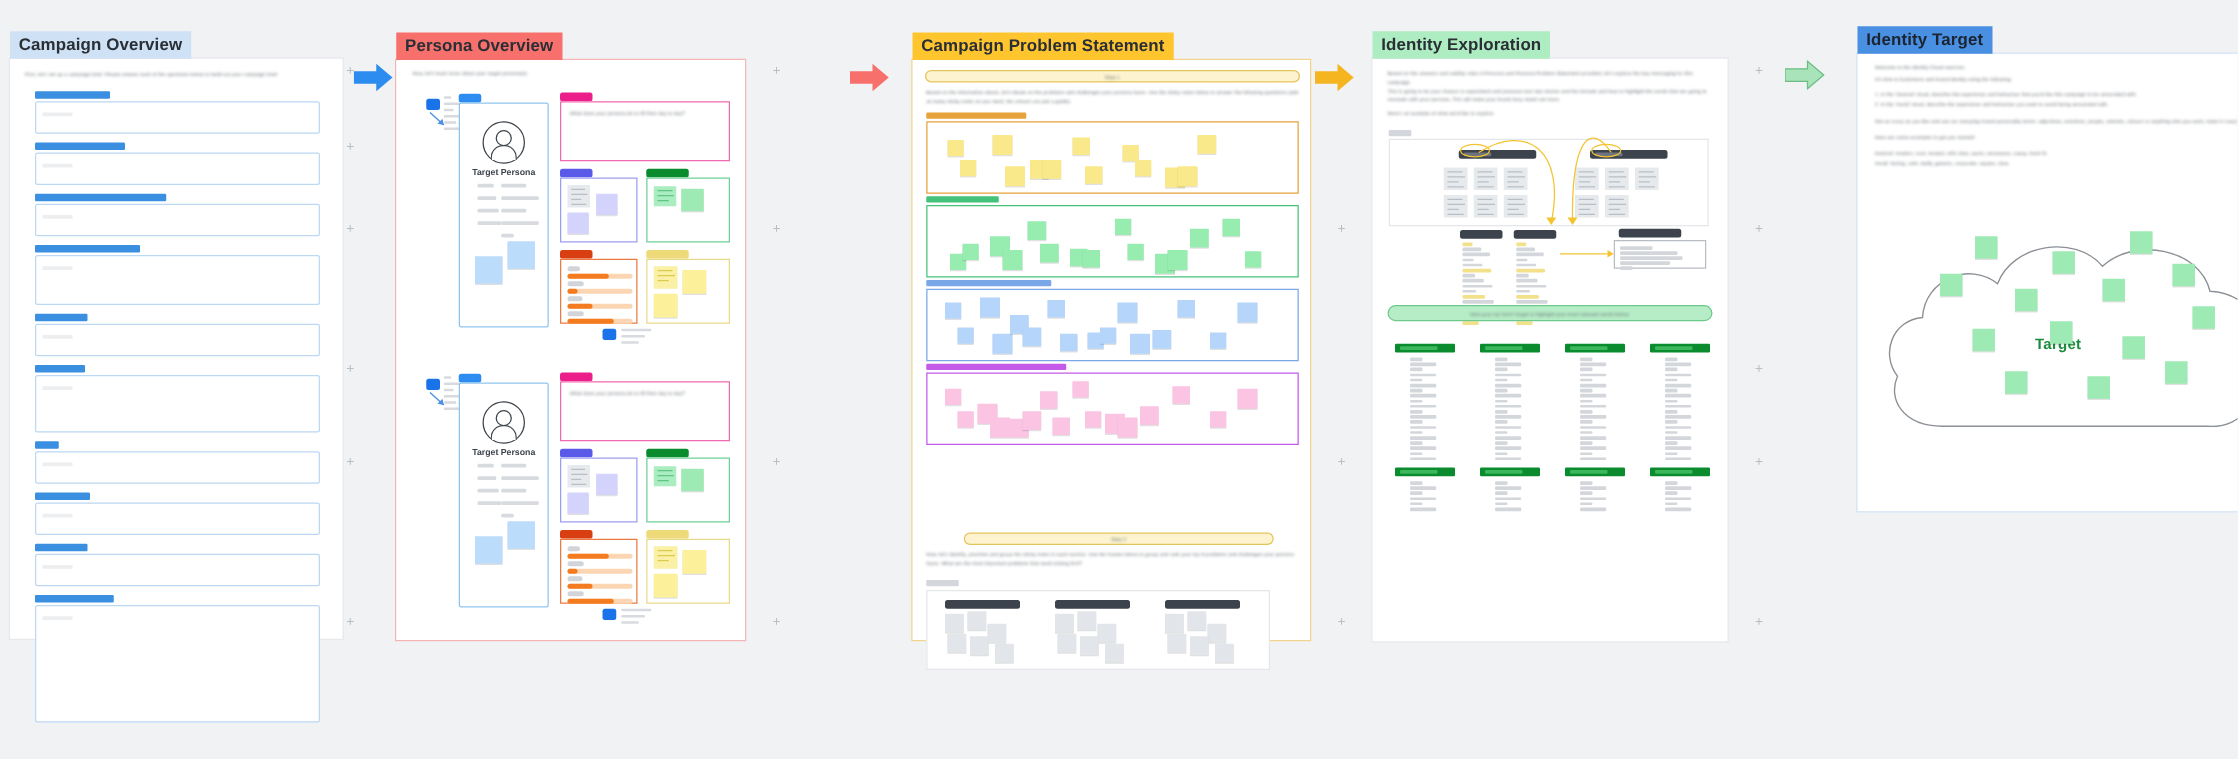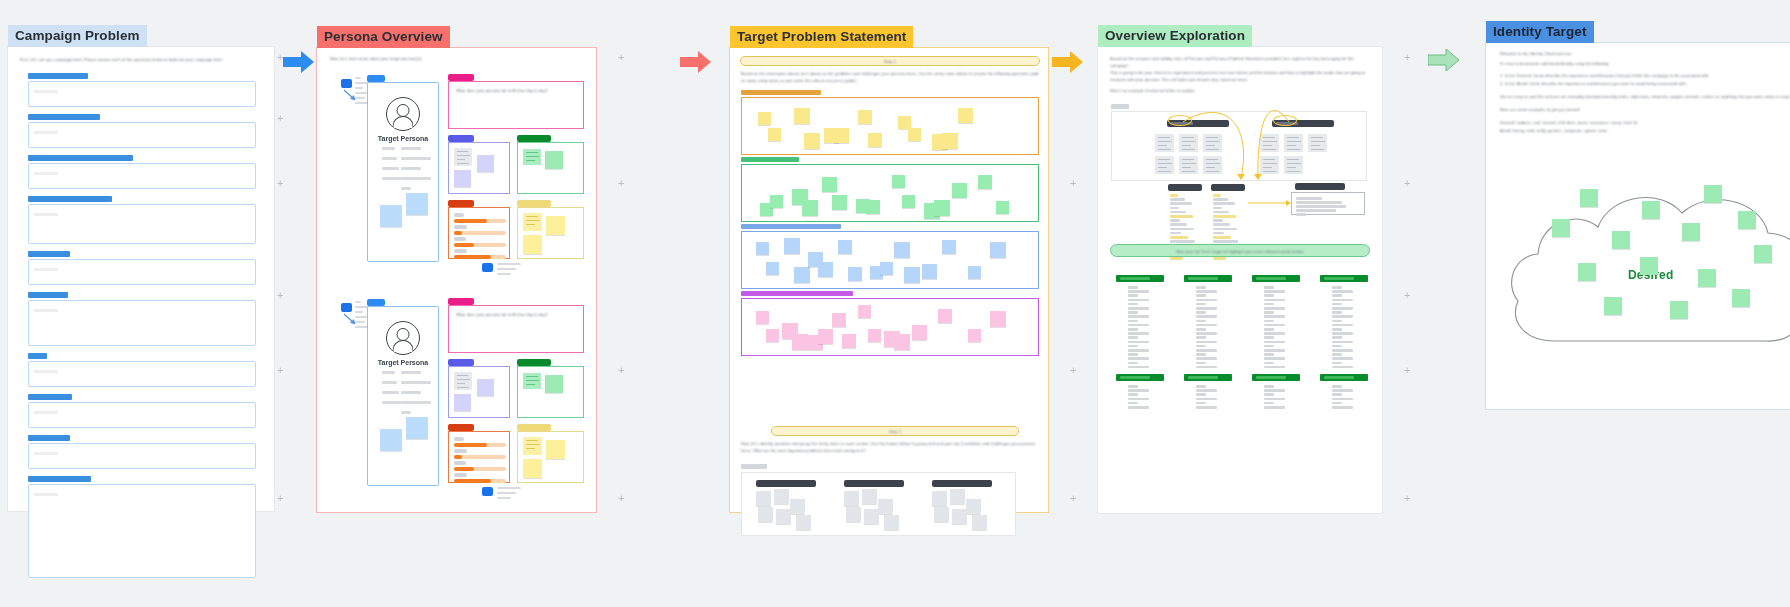--- a/index.html
+++ b/index.html
@@ -105,21 +105,21 @@
   <div class="plus" style="left:1404px;top:290px">+</div>
   <div class="plus" style="left:1404px;top:365px">+</div>
   <div class="plus" style="left:1404px;top:493px">+</div>
   <div class="plus" style="left:1610px;top:52px">+</div>
   <div class="plus" style="left:1610px;top:178px">+</div>
   <div class="plus" style="left:1610px;top:290px">+</div>
   <div class="plus" style="left:1763px;top:52px">+</div>
   <div class="plus" style="left:1763px;top:178px">+</div>
 
   <div class="panel" id="p1">
-    <div class="panel-title ttl">Campaign Problem</div>
+    <div class="panel-title ttl">Campaign Overview</div>
     <div class="p1-body">
       <div class="blurtext tiny" style="margin:0 0 9px 2px">First, let's set up a campaign brief. Please answer each of the questions below to build out your campaign brief.</div>
       <div id="p1-fields">
           <div class="p1-field" style="margin-bottom: 7px;">
             <div class="p1-lab" style="width: 60px;"></div>
             <div class="p1-box" style="height: 26px;"></div>
           </div>
           <div class="p1-field" style="margin-bottom: 7px;">
             <div class="p1-lab" style="width: 72px;"></div>
             <div class="p1-box" style="height: 26px;"></div>
@@ -337,21 +337,21 @@
           <div class="grey-line" style="position: absolute; left: 180px; top: 449px; width: 14px; height: 2px;"></div>
         </div>
       </div>
   </div>
 
   <svg class="arrow" style="left:680px;top:50px" width="32" height="24" viewBox="0 0 32 24">
     <path d="M0 7 H18 V1 L31 12 L18 23 V17 H0 Z" fill="#f8706c"></path>
   </svg>
 
   <div class="panel" id="p3">
-    <div class="panel-title ttl">Target Problem Statement</div>
+    <div class="panel-title ttl">Campaign Problem Statement</div>
 
     <div class="steppill" style="position:absolute;left:10px;top:8px;width:300px">
       <div class="blurtext tiny" style="text-align:center;line-height:10px">Step 1</div>
     </div>
     <div class="blurtext tiny" style="position:absolute;left:11px;top:23px;width:298px">Based on the information above, let's ideate on the problems and challenges your persona faces. Use the sticky notes below to answer the following questions (add as many sticky notes as you need, the colours are just a guide).</div>
 
     <div id="p3-clusters">
         <div class="cluster-tag" style="left: 11px; top: 42px; width: 80px; background: rgb(230, 163, 60);"></div>
         <div class="clusterbox" style="left: 11px; top: 49px; width: 298px; height: 58px; border: 1px solid rgb(230, 163, 60);">
           <div class="sticky" style="left: 16px; top: 14px; width: 13px; height: 13px; background: rgb(250, 233, 138);"></div>
@@ -456,21 +456,21 @@
           <div class="sticky" style="left: 230px; top: 42px; width: 15px; height: 15px; background: rgb(226, 229, 233);"></div>
         </div>
       </div>
   </div>
 
   <svg class="arrow" style="left:1052px;top:50px" width="32" height="24" viewBox="0 0 32 24">
     <path d="M0 7 H18 V1 L31 12 L18 23 V17 H0 Z" fill="#f5b521"></path>
   </svg>
 
   <div class="panel" id="p4">
-    <div class="panel-title ttl">Overview Exploration</div>
+    <div class="panel-title ttl">Identity Exploration</div>
     <div class="blurtext tiny" style="position:absolute;left:12px;top:9px;width:258px">Based on the answers and validity rules of Persona and Persona Problem Statement provided, let's explore the key messaging for this campaign.</div>
     <div class="blurtext tiny" style="position:absolute;left:12px;top:23px;width:258px">This is going to be your chance to experiment and pressure test new stories and the formats and how to highlight the words that are going to resonate with your persona. This will make your brand story stand out more.</div>
     <div class="blurtext tiny" style="position:absolute;left:12px;top:41px;width:258px">Here's an example of what we'd like to explore.</div>
 
     <div id="p4-diagram">
         <div class="greypill" style="left: 13px; top: 57px; width: 18px; height: 5px;"></div>
         <div class="clusterbox" style="position: absolute; left: 13px; top: 64px; width: 256px; height: 70px; border: 1px solid rgb(228, 230, 233);">
           <div class="darkbar" style="left: 55px; top: 8px; width: 62px; height: 7px;">
             <em style="width: 22px;"></em>
           </div>
@@ -748,21 +748,21 @@
     <div class="blurtext tiny" style="position:absolute;left:14px;top:51px;width:306px">Get as crazy as you like and use our everyday brand personality terms: adjectives, emotions, people, animals, colours or anything else you want, make it crazy!</div>
     <div class="blurtext tiny" style="position:absolute;left:14px;top:64px">Here are some examples to get you started!</div>
     <div class="blurtext tiny" style="position:absolute;left:14px;top:77px">Desired: modern, cool, trusted, chill, blue, warm, resonance, savvy, fresh fit.</div>
     <div class="blurtext tiny" style="position:absolute;left:14px;top:85px">Avoid: boring, cold, stuffy, generic, corporate, square, slow.</div>
 
     <svg style="position:absolute;left:6px;top:108px" width="330" height="250" viewBox="0 0 330 250">
       <path d="M62 190 C30 190 18 168 26 150 C12 132 22 105 46 103 C48 72 84 58 106 76
                C118 44 168 36 190 62 C216 38 268 48 276 82 C312 84 326 118 306 140
                C322 164 304 192 274 190 Z" fill="#ffffff" stroke="#8b9096" stroke-width="1.1"></path>
     </svg>
-    <div class="cloud-label" style="left:142px;top:225px">Desired</div>
+    <div class="cloud-label" style="left:142px;top:225px">Target</div>
     <div id="p5-notes">
         <div class="sticky" style="position: absolute; left: 94px; top: 146px; width: 18px; height: 18px; background: rgb(158, 234, 180);"></div>
         <div class="sticky" style="position: absolute; left: 156px; top: 158px; width: 18px; height: 18px; background: rgb(158, 234, 180);"></div>
         <div class="sticky" style="position: absolute; left: 218px; top: 142px; width: 18px; height: 18px; background: rgb(158, 234, 180);"></div>
         <div class="sticky" style="position: absolute; left: 66px; top: 176px; width: 18px; height: 18px; background: rgb(158, 234, 180);"></div>
         <div class="sticky" style="position: absolute; left: 126px; top: 188px; width: 18px; height: 18px; background: rgb(158, 234, 180);"></div>
         <div class="sticky" style="position: absolute; left: 196px; top: 180px; width: 18px; height: 18px; background: rgb(158, 234, 180);"></div>
         <div class="sticky" style="position: absolute; left: 252px; top: 168px; width: 18px; height: 18px; background: rgb(158, 234, 180);"></div>
         <div class="sticky" style="position: absolute; left: 92px; top: 220px; width: 18px; height: 18px; background: rgb(158, 234, 180);"></div>
         <div class="sticky" style="position: absolute; left: 154px; top: 214px; width: 18px; height: 18px; background: rgb(158, 234, 180);"></div>

